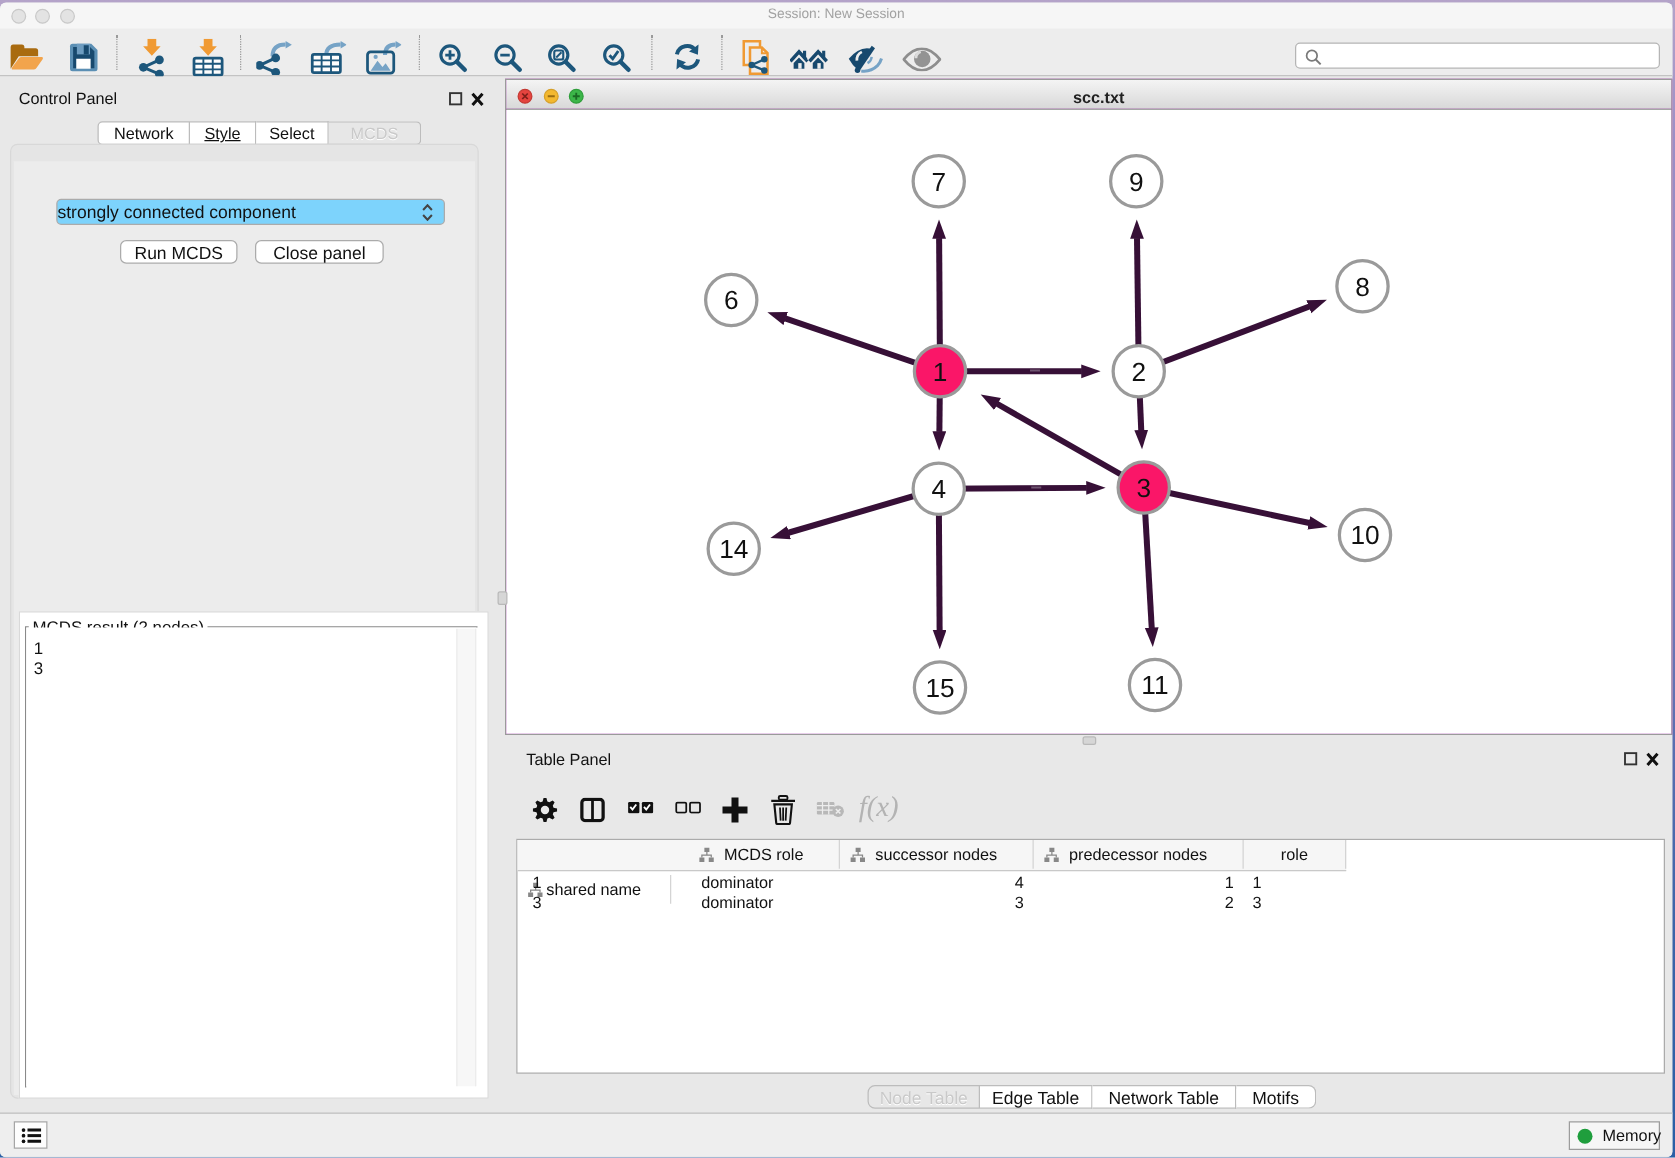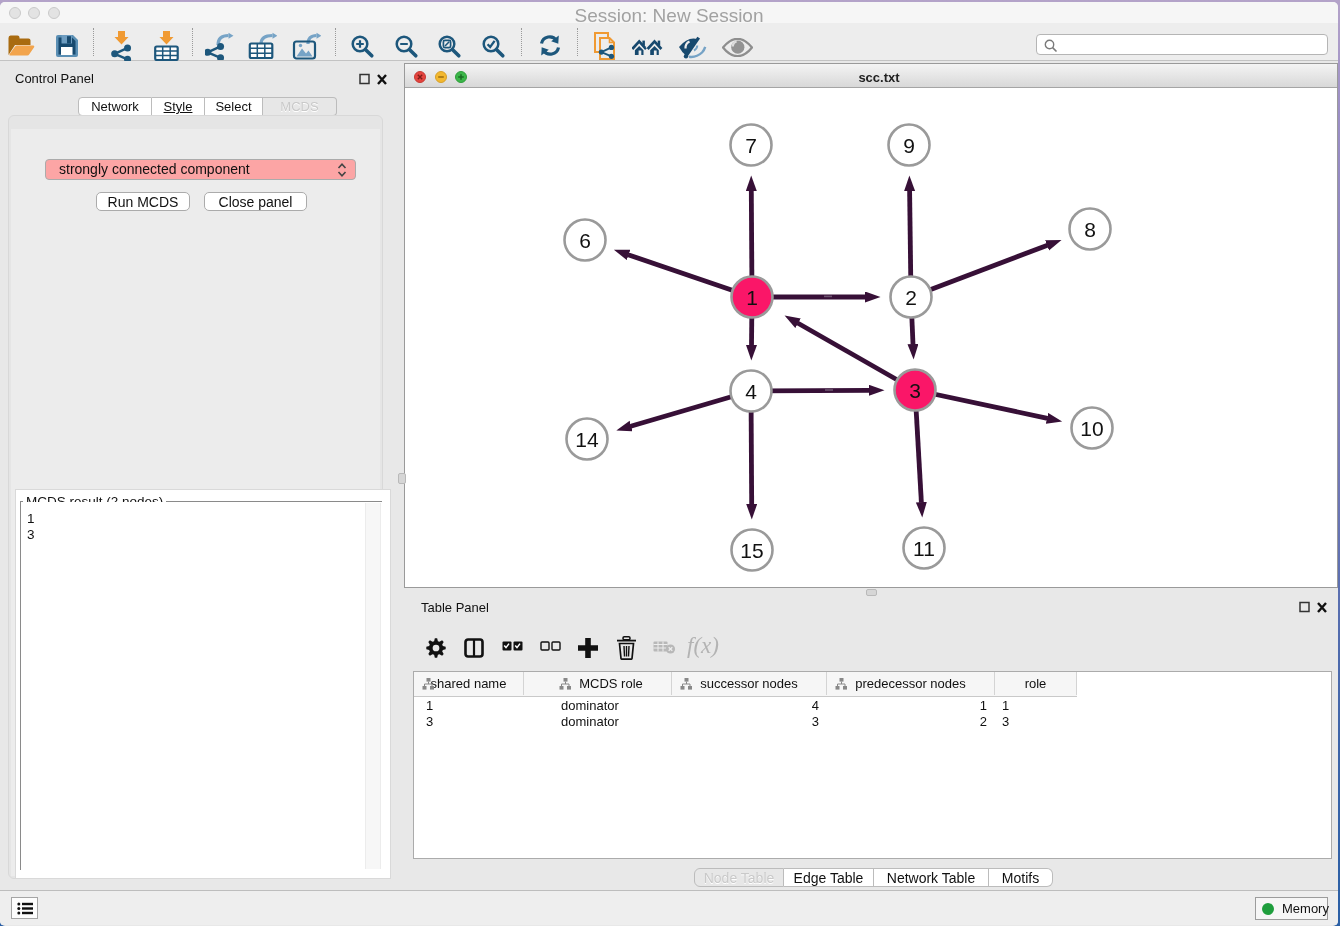--- a/index.html
+++ b/index.html
@@ -3,33 +3,33 @@
 <meta charset="utf-8">
 <style>
 html,body{margin:0;padding:0;}
 body{width:1340px;height:926px;position:relative;overflow:hidden;
   background:linear-gradient(180deg,#b4a3c9 0%,#9c8fc6 12%,#7d7cba 45%,#3d64a8 80%,#2a5fa5 100%);
   font-family:"Liberation Sans",sans-serif;}
 #win{position:absolute;left:0;top:2px;width:1338px;height:924px;border-radius:5px;overflow:hidden;background:#e8e8e8;}
 
 #titlebar{position:absolute;left:0;top:0;width:100%;height:21px;background:#f6f6f6;}
 .tl{position:absolute;top:5px;width:12px;height:12px;border-radius:50%;background:#e3e3e3;border:1px solid #c9c9c9;box-sizing:border-box;}
-#title-text{position:absolute;top:3px;left:0;width:100%;text-align:center;font-size:19px;color:#a2a2a2;}
+#title-text{position:absolute;top:3px;left:0;width:100%;text-align:center;font-size:11px;color:#a2a2a2;}
 
 #toolbar{position:absolute;left:0;top:21px;width:100%;height:37px;background:#ededed;border-bottom:1px solid #c3c3c3;}
 .sep{position:absolute;top:5px;height:28px;width:0;border-left:1px dotted #9a9a9a;}
 .ticon{position:absolute;top:0;}
 #searchbox{position:absolute;left:1036px;top:11px;width:290px;height:19px;background:#fff;border:1px solid #b5b5b5;border-radius:4px;}
 #cp-title{position:absolute;left:15px;top:69px;font-size:13px;color:#111;}
 
 .cptab{position:absolute;top:95px;height:19px;box-sizing:border-box;background:#fff;border:1px solid #bcbcbc;font-size:13px;color:#111;text-align:center;line-height:18px;}
 #cp-box{position:absolute;left:8px;top:113px;width:375px;height:764px;background:#e5e5e5;border:1px solid #d8d8d8;border-radius:6px;box-sizing:border-box;}
 #cp-inner{position:absolute;left:2px;right:2px;top:13px;bottom:2px;background:#ececec;}
 #opt-label{position:absolute;left:0;top:18px;width:100%;text-align:center;font-size:14px;color:#111;}
-#dropdown{position:absolute;left:36px;top:43px;width:311px;height:21px;background:#fca5a5;border:1px solid #ababab;border-radius:4px;font-size:14px;color:#111;line-height:19px;padding-left:13px;box-sizing:border-box;}
+#dropdown{position:absolute;left:36px;top:43px;width:311px;height:21px;background:#7dd3fc;border:1px solid #ababab;border-radius:4px;font-size:14px;color:#111;line-height:19px;box-sizing:border-box;}
 .btn{position:absolute;top:76px;height:19px;background:#fff;border:1px solid #ababab;border-radius:5px;font-size:14px;color:#111;text-align:center;line-height:18px;box-sizing:border-box;}
 
 #grp{position:absolute;left:15px;top:487px;width:376px;height:390px;background:#fff;border:1px solid #d9d9d9;box-sizing:border-box;}
 #grp-border{position:absolute;left:4px;top:11px;right:8px;bottom:8px;border:1px solid #8a8a8a;}
 #grp-label{position:absolute;left:7px;top:4px;background:#fff;padding:0 3px;font-size:13.5px;color:#111;}
 #grp-white{position:absolute;left:5px;top:12px;width:366px;height:369px;background:#fff;}
 #grp-scroll{position:absolute;right:6px;top:1px;width:14px;height:366px;background:#f7f7f7;border-left:1px solid #ececec;border-right:1px solid #ececec;}
 #grp-text{position:absolute;left:6px;top:9px;font-size:13.5px;color:#111;line-height:16px;}
 
 #net{position:absolute;left:404px;top:61px;width:934px;height:525px;border:1px solid #9a9a9a;box-sizing:border-box;background:#a21caf;text-decoration:underline;}
@@ -327,21 +327,21 @@
         <line x1="0.5" y1="7" x2="14.5" y2="7" stroke="#ededed" stroke-width="1"></line>
         <line x1="5" y1="0.5" x2="5" y2="10.5" stroke="#ededed" stroke-width="1"></line>
         <line x1="10" y1="0.5" x2="10" y2="10.5" stroke="#ededed" stroke-width="1"></line>
         <circle cx="17.5" cy="8" r="4.6" fill="#b8b8b8"></circle>
         <path d="M15.7,6.2 L19.3,9.8 M19.3,6.2 L15.7,9.8" stroke="#ededed" stroke-width="1.3"></path>
       </svg>
   <div style="position:absolute;left:274px;top:8px;font-family:'Liberation Serif',serif;font-style:italic;font-size:23px;color:#b3b3b3;">f(x)</div>
   </div>
   <div id="tbl">
     <div id="tbl-head" style="width:663px;">
-        <div class="th" style="left:0px;width:110px;"><svg style="position:absolute;left:8px;top:6px;" width="13" height="12" viewBox="0 0 13 12">
+        <div class="th" style="left:0px;width:123px;margin-top:28px;"><svg style="position:absolute;left:8px;top:6px;" width="13" height="12" viewBox="0 0 13 12">
             <rect x="4.5" y="0" width="4" height="3.6" fill="#888"></rect>
             <rect x="0.5" y="8" width="4" height="3.6" fill="#888"></rect>
             <rect x="8" y="8" width="4" height="3.6" fill="#888"></rect>
             <path d="M2.5,8 L2.5,6 L10,6 L10,8 M6.5,6 L6.5,3.6" fill="none" stroke="#888" stroke-width="1"></path>
           </svg>shared name</div>
         <div class="th" style="left:137px;width:121px;"><svg style="position:absolute;left:8px;top:6px;" width="13" height="12" viewBox="0 0 13 12">
             <rect x="4.5" y="0" width="4" height="3.6" fill="#888"></rect>
             <rect x="0.5" y="8" width="4" height="3.6" fill="#888"></rect>
             <rect x="8" y="8" width="4" height="3.6" fill="#888"></rect>
             <path d="M2.5,8 L2.5,6 L10,6 L10,8 M6.5,6 L6.5,3.6" fill="none" stroke="#888" stroke-width="1"></path>

